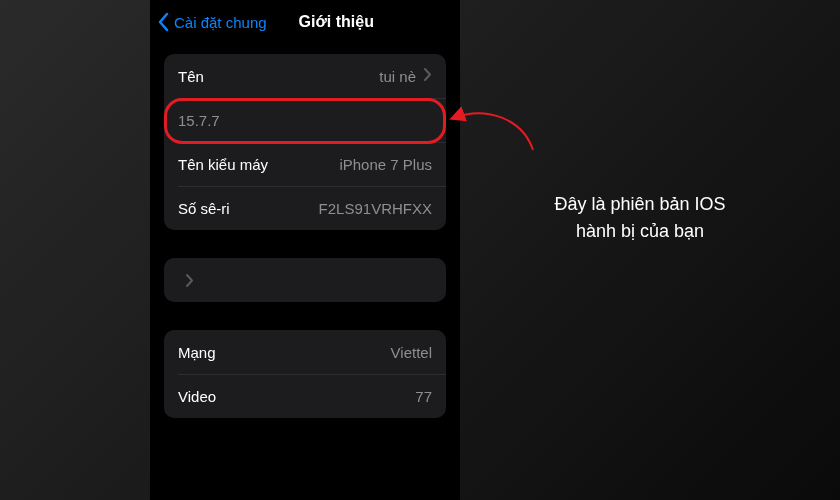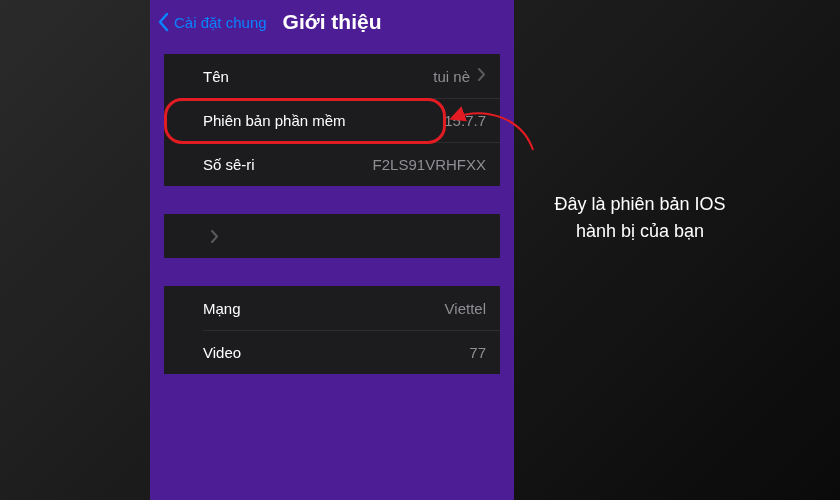--- a/index.html
+++ b/index.html
@@ -8,54 +8,53 @@
       height: 500px;
       background: linear-gradient(135deg, #2a2a2a 0%, #1a1a1a 50%, #0a0a0a 100%);
       font-family: -apple-system, BlinkMacSystemFont, "Segoe UI", Helvetica, Arial, sans-serif;
       position: relative;
       overflow: hidden;
     }
     .phone {
       position: absolute;
       left: 150px;
       top: 0;
-      width: 364px;
+      width: 310px;
       height: 500px;
-      background: #4c1d95;
+      background: #000000;
       overflow: hidden;
     }
     .navbar {
       height: 44px;
       display: flex;
       align-items: center;
       padding: 0 8px;
       position: relative;
     }
     .back-btn {
       display: flex;
       align-items: center;
       color: #0a84ff;
       font-size: 15px;
       cursor: pointer;
     }
     .back-btn svg { width: 12px; height: 20px; margin-right: 4px; }
     .nav-title {
       color: #fff;
-      font-size: 21px;
+      font-size: 16px;
       font-weight: 600;
-      margin-left: 16px;
+      margin-left: 32px;
     }
     .content {
       padding: 10px 14px 0 14px;
     }
     .group {
       background: #1c1c1e;
-      border-radius: 0;
+      border-radius: 10px;
       margin-bottom: 28px;
-      padding-left: 25px;
     }
     .row {
       display: flex;
       align-items: center;
       justify-content: space-between;
       padding: 12px 14px;
       min-height: 44px;
       position: relative;
     }
     .row + .row::before {
@@ -121,22 +120,25 @@
       <div class="row">
         <span class="row-label">Tên</span>
         <span class="row-value">
           <span>tui nè</span>
           <svg class="chevron" viewBox="0 0 8 13">
               <path d="M1 1 L6 6.5 L1 12"></path>
             </svg>
         </span>
       </div>
       <div class="row">
-        <span class="row-label">Phiên bản phần mềm</span>
         <span class="row-value">15.7.7</span>
+      </div>
+      <div class="row">
+        <span class="row-label">Tên kiểu máy</span>
+        <span class="row-value">iPhone 7 Plus</span>
       </div>
       <div class="row">
         <span class="row-label">Số sê-ri</span>
         <span class="row-value">F2LS91VRHFXX</span>
       </div>
     </div>
 
     <div class="group">
       <div class="row">
         <span class="row-value">

